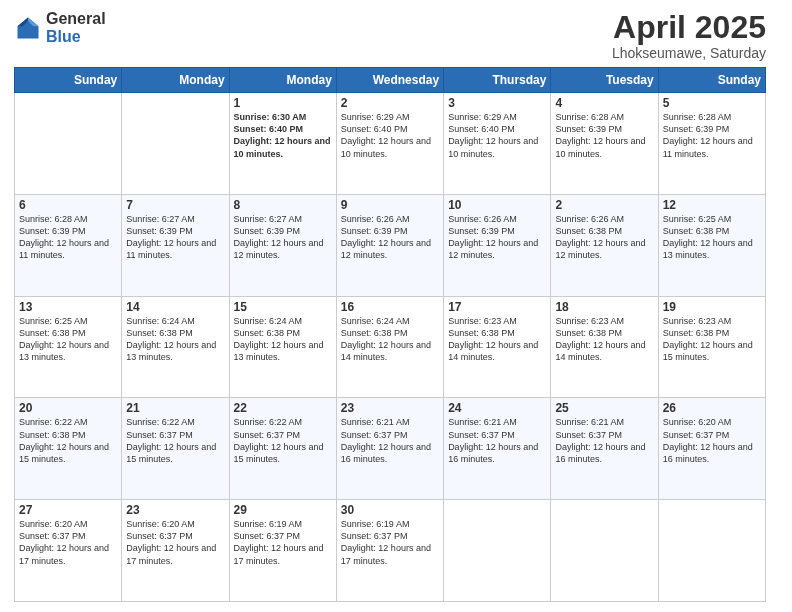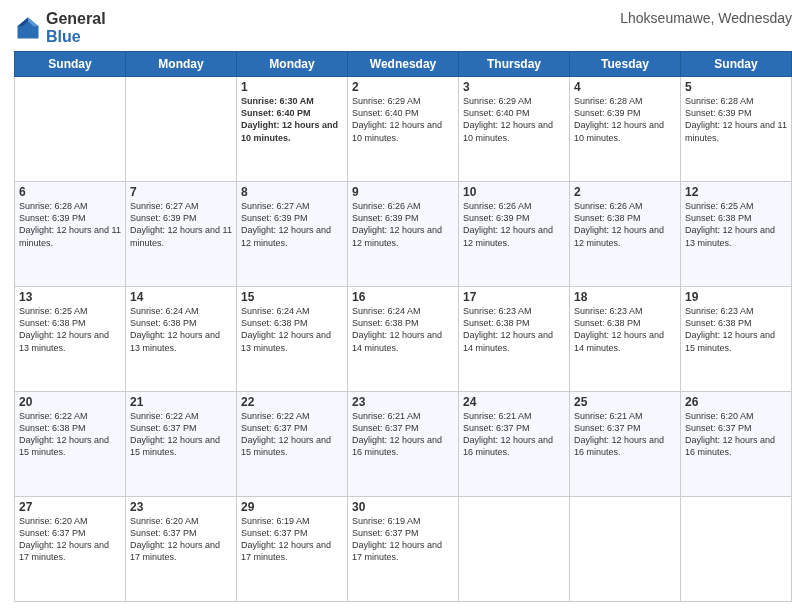--- a/index.html
+++ b/index.html
@@ -6,21 +6,21 @@
     body {
       font-family: Arial, sans-serif;
       background: #fff;
       width: 792px;
       height: 612px;
       overflow: hidden;
     }
     .page {
       width: 792px;
       height: 612px;
-      padding: 10px 0 10px 14px;
+      padding: 10px 26px 10px 14px;
       display: flex;
       flex-direction: column;
     }
     .header {
       display: flex;
       justify-content: space-between;
       align-items: flex-start;
       margin-bottom: 6px;
     }
     .logo {
@@ -66,21 +66,21 @@
       border-collapse: collapse;
       width: 100%;
       table-layout: fixed;
     }
     .calendar th {
       background: #2a6db5;
       color: #fff;
       font-size: 12px;
       font-weight: bold;
       padding: 5px 4px;
-      text-align: center;
+      text-align: right;
       border: 1px solid #1e5a9a;
     }
     .calendar td {
       vertical-align: top;
       border: 1px solid #ccc;
       padding: 3px 4px;
       font-size: 9.5px;
       color: #333;
       height: 82px;
     }
@@ -110,21 +110,22 @@
         <polygon points="16,4 28,14 28,28 4,28 4,14" fill="#2a6db5"></polygon>
         <polygon points="16,4 28,14 22,14 16,8" fill="#5b9bd5"></polygon>
         <polygon points="16,4 4,14 10,14 16,8" fill="#1a4a8a"></polygon>
       </svg>
       <div class="logo-text">
         <span class="logo-general">General</span>
         <span class="logo-blue">Blue</span>
       </div>
     </div>
     <div class="title-block">
-      <div class="title-location">Lhokseumawe, Wednesday</div>
+      <div class="title-month">April 2025</div>
+      <div class="title-location">Lhokseumawe, Saturday</div>
     </div>
   </div>
 
   <table class="calendar">
     <thead>
       <tr>
 
       <th>Sunday</th>
           <th>Monday</th>
           <th>Monday</th>

